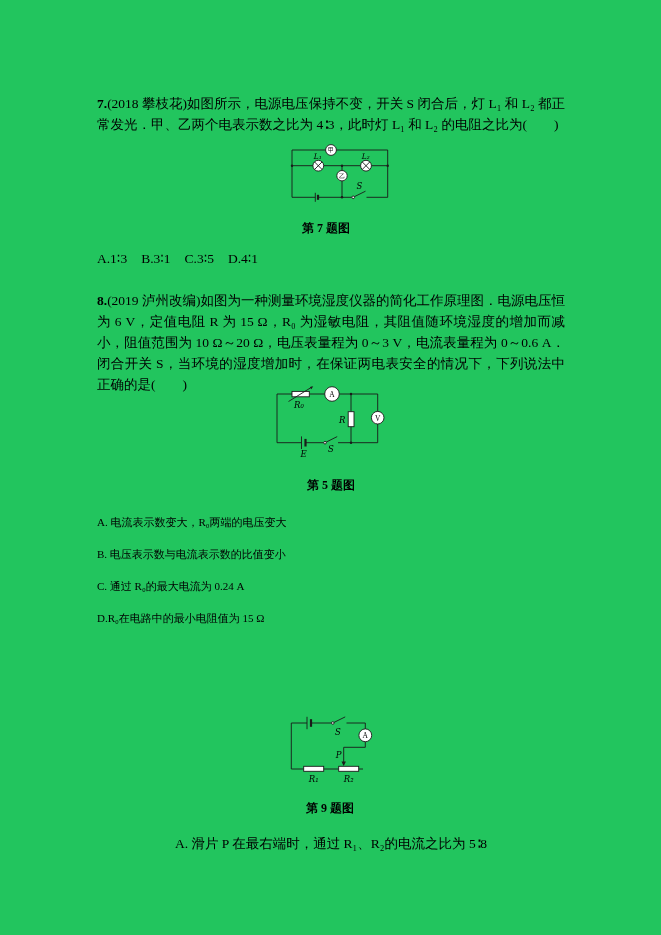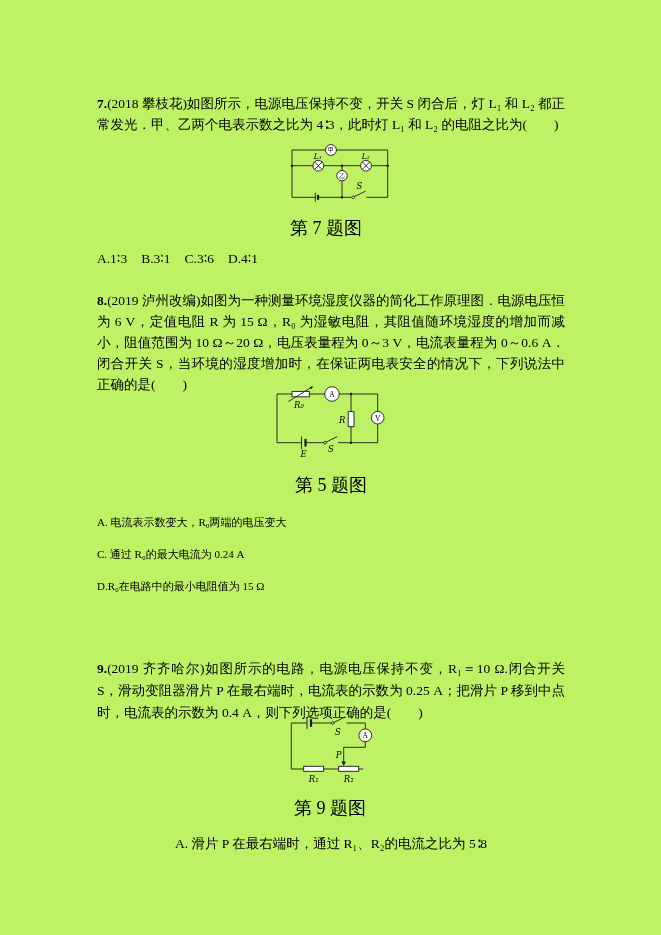--- a/index.html
+++ b/index.html
@@ -1,33 +1,33 @@
 <!DOCTYPE html>
 <html><head>
 <meta charset="utf-8">
 <style>
   html,body{margin:0;padding:0;background:#e8e8e8;}
   .page{
     position:relative;
     width:661px;height:935px;
-    background:#bef264;
+    background:#22c55e;
     font-family:"Liberation Serif","DejaVu Serif",serif;
     color:#000;
     overflow:hidden;
   }
   .qtext{
     position:absolute;left:97px;width:468px;
     font-size:13.5px;line-height:21px;
     text-align:justify;
   }
   .qnum{font-weight:bold;}
   .fig{position:absolute;}
   .figcap{
     position:absolute;width:100px;
-    font-size:18px;line-height:14px;text-align:center;
+    font-size:12px;line-height:14px;text-align:center;font-weight:bold;
   }
   .optrow{
     position:absolute;left:97px;width:468px;
     font-size:13.5px;line-height:21px;
   }
   .optrow span{margin-right:14px;}
   .optlist{
     position:absolute;left:97px;width:468px;
     font-size:11px;
   }
@@ -88,21 +88,21 @@
         <circle class="dot" cx="54" cy="56.3" r="1.2"></circle>
       </g>
       <text class="lab7 mid" x="29.7" y="17.5">L₁</text>
       <text class="lab7 mid" x="77.7" y="17.5">L₂</text>
       <text class="lab mid" x="71.5" y="48">S</text>
     </svg>
   </div>
   <div class="figcap" style="left:276px;top:221px;">第 7 题图</div>
 
   <div class="optrow" style="top:248px;">
-    <span>A.1∶3</span><span>B.3∶1</span><span>C.3∶6</span><span>D.4∶1</span>
+    <span>A.1∶3</span><span>B.3∶1</span><span>C.3∶5</span><span>D.4∶1</span>
   </div>
 
   <p class="qtext" style="top:276px;"><b class="qnum">8.</b><span>(2019 泸州改编)如图为一种测量环境湿度仪器的简化工作原理图．电源电压恒为 6 V，定值电阻 R 为 15 Ω，R₀ 为湿敏电阻，其阻值随环境湿度的增加而减小，阻值范围为 10 Ω～20 Ω，电压表量程为 0～3 V，电流表量程为 0～0.6 A．闭合开关 S，当环境的湿度增加时，在保证两电表安全的情况下，下列说法中正确的是(　　)</span></p>
 
   <div class="fig" style="left:268px;top:382px;">
     <svg width="128" height="76" viewBox="0 0 128 76">
       <g>
         <path class="w" d="M9,12 H109.7 M9,12 V60.7 M109.7,12 V60.7 M83,12 V60.7 M9,60.7 H33.5 M37.5,60.7 H55.9 M70,60.7 H109.7"></path>
       </g>
       <g>
@@ -136,25 +136,25 @@
       <text class="lab mid" x="31" y="25.5">R₀</text>
       <text class="lab end" x="77.5" y="41">R</text>
       <text class="lab mid" x="35.5" y="74.5">E</text>
       <text class="lab mid" x="63" y="70">S</text>
     </svg>
   </div>
   <div class="figcap" style="left:281px;top:478px;">第 5 题图</div>
 
   <div class="optlist" style="top:506px;">
     <div class="opt">A. 电流表示数变大，R₀两端的电压变大</div>
+    <div class="opt">B. 电压表示数与电流表示数的比值变小</div>
     <div class="opt">C. 通过 R₀的最大电流为 0.24 A</div>
     <div class="opt">D.R₀在电路中的最小电阻值为 15 Ω</div>
   </div>
 
-  <p class="qtext" style="top:644px;line-height:22px;"><b class="qnum">9.</b><span>(2019 齐齐哈尔)如图所示的电路，电源电压保持不变，R₁＝10 Ω.闭合开关 S，滑动变阻器滑片 P 在最右端时，电流表的示数为 0.25 A；把滑片 P 移到中点时，电流表的示数为 0.4 A，则下列选项正确的是(　　)</span></p>
 
   <div class="fig" style="left:268px;top:712px;">
     <svg width="130" height="76" viewBox="0 0 130 76">
       <g>
         <path class="w" d="M23.3,11 H39 M43,11 H63.5 M78.5,11 H97.3 M97.3,11 V16.9 M97.3,29.7 V35.3 H75.7 M23.3,11 V57 M23.3,57 H95"></path>
       </g>
       <g>
         <path class="w" d="M39,4.8 V17.2"></path>
         <path class="thick" d="M43,7.2 V14.8"></path>
       </g>

